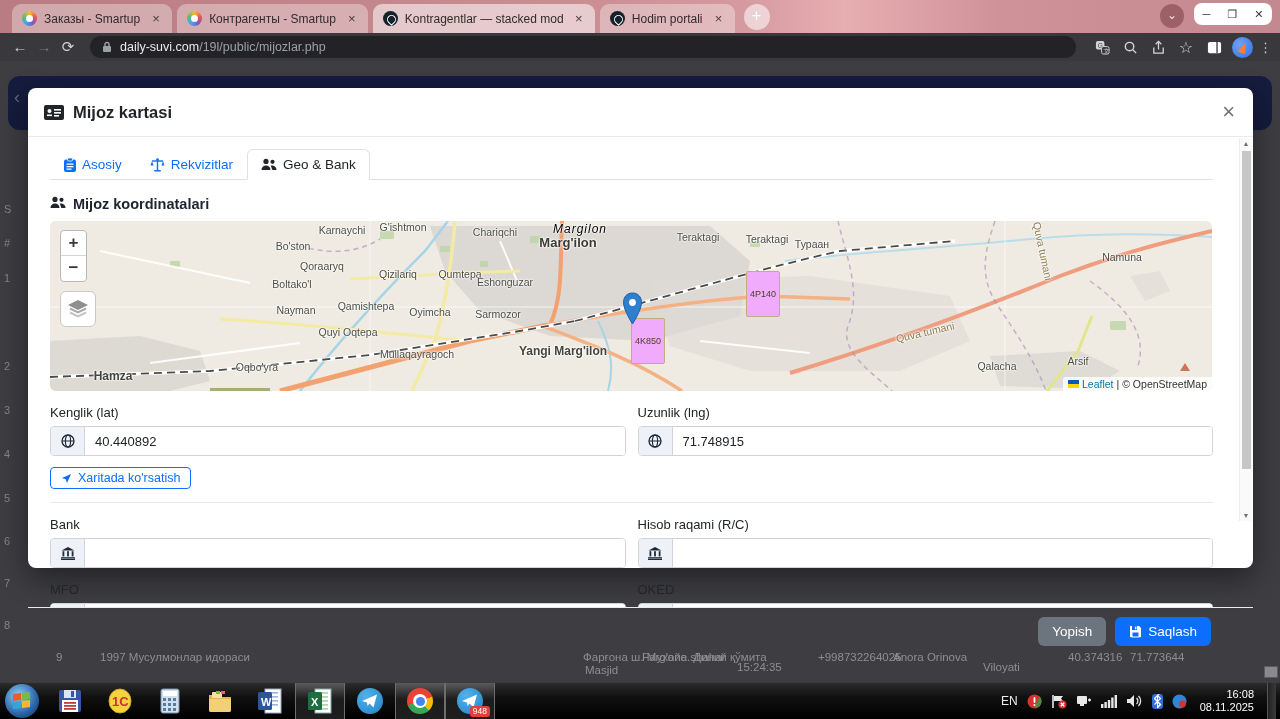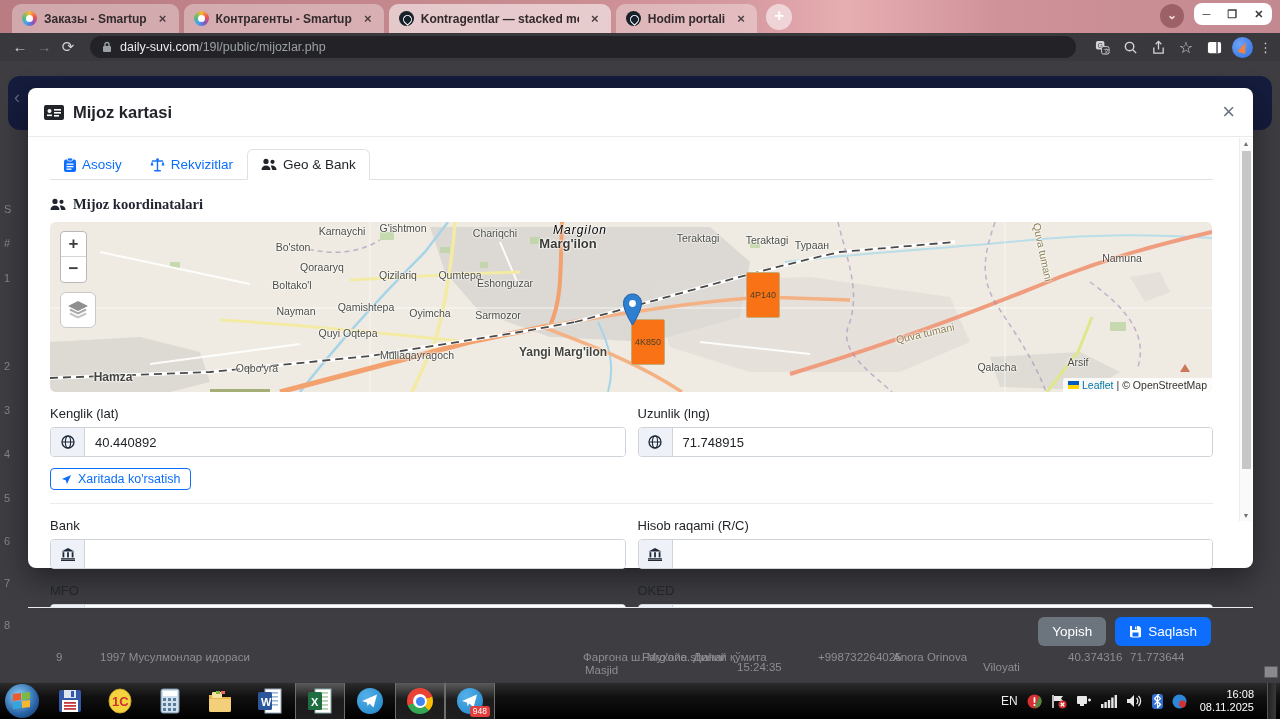--- a/index.html
+++ b/index.html
@@ -3,21 +3,21 @@
 <meta charset="utf-8">
 <style>
   * { margin:0; padding:0; box-sizing:border-box; }
   html,body { width:1280px; height:719px; overflow:hidden; font-family:"Liberation Sans",sans-serif; }
   #root { position:relative; width:1280px; height:719px; background:#3e3d42; }
 
   
   .tabstrip { position:absolute; top:0; left:0; width:1280px; height:33px;
     background:linear-gradient(90deg,#b87c82 0%,#c2858b 25%,#ca8d92 45%,#d59aa0 58%,#e7aeb2 66%,#d headline 0,#cf9298 78%,#c38990 100%);
     background:linear-gradient(90deg,#b87c82 0%,#c2858b 25%,#ca8d92 45%,#d59aa0 58%,#e7aeb2 66%,#cf9298 78%,#c38990 100%);
-    display:flex; align-items:flex-end; padding-left:12px;font-weight:bold; }
+    display:flex; align-items:flex-end; padding-left:12px; }
   .btab { height:29px; margin-right:5px; border-radius:9px 9px 0 0; display:flex; align-items:center;
     padding:0 8px 0 10px; background:rgba(255,255,255,.34); min-width:0; }
   .btab.active { background:rgba(255,255,255,.55); }
   .btab .fav { width:15px; height:15px; border-radius:50%; flex:0 0 15px; margin-right:7px; position:relative; }
   .fav.swirl { background:conic-gradient(#f6b73c,#ef5350,#7e57c2,#42a5f5,#66bb6a,#f6b73c); }
   .fav.swirl::after { content:""; position:absolute; inset:4px; background:#fff; border-radius:50%; }
   .fav.darkglobe { background:#17212b; }
   .fav.darkglobe::after { content:""; position:absolute; left:4px; top:4px; width:7px; height:7px;
     border:1.4px solid #fff; border-radius:50% 50% 50% 0; transform:rotate(-45deg); }
   .btab .ttl { font-size:12px; color:#332a2d; white-space:nowrap; overflow:hidden; max-width:158px; flex:1; }
@@ -61,34 +61,34 @@
   .m-head { height:49px; border-bottom:1px solid #e9ecef; display:flex; align-items:center; padding:0 18px 0 16px; }
   .m-title { font-size:16.5px; font-weight:bold; color:#212529; margin-left:9px; }
   .m-close { margin-left:auto; color:#6c757d; font-size:22px; line-height:20px; }
   .m-body { position:relative; height:470px; padding:12px 40px 0 22px; overflow:hidden; }
 
   .ftabs { display:flex; border-bottom:1px solid #dee2e6; height:31px; }
   .ftab { display:flex; align-items:center; gap:6px; padding:0 13px; font-size:13.5px; color:#0d6efd;
     border:1px solid transparent; border-radius:6px 6px 0 0; margin-bottom:-1px; }
   .ftab.active { color:#212529; background:#fff; border-color:#dee2e6 #dee2e6 #fff; }
 
-  .sec-head { display:flex; align-items:center; gap:7px; margin:16px 0 9px; font-size:14.5px; font-weight:bold; color:#1f2430;font-family:Liberation Serif, serif; }
+  .sec-head { display:flex; gap:7px; margin:16px 0 9px; font-size:14.5px; font-weight:bold; color:#1f2430; }
 
   
   .map { position:relative; width:1162px; height:170px; border-radius:6px; overflow:hidden; background:#efebe2; }
   .map svg.base { position:absolute; inset:0; }
   .mlabel { position:absolute; font-size:10.5px; color:#4c4c46; white-space:nowrap; transform:translate(-50%,-50%);
     text-shadow:0 0 2px #fff,0 0 2px #fff,0 0 3px #fff; }
   .mlabel.cityi { font-size:12px; font-style:italic; color:#000000; letter-spacing:1px; }
   .mlabel.cityb { font-size:13px; font-weight:bold; color:#3a3a36; }
   .mlabel.town  { font-size:12px; font-weight:bold; color:#45453f; }
   .mlabel.rot1 { transform:translate(-50%,-50%) rotate(-13deg); color:#8d7d52; }
   .mlabel.rot2 { transform:translate(-50%,-50%) rotate(78deg); color:#8d7d52; }
   .rbadge { position:absolute; transform:translate(-50%,-50%); font-size:9px; color:#4a3f28;
-    background:#f97316; border:1px solid #c2ad7c; border-radius:2px; padding:16px 3px; line-height:12px; }
+    background:#f0abfc; border:1px solid #c2ad7c; border-radius:2px; padding:16px 3px; line-height:12px; }
   .zoomctl { position:absolute; left:10px; top:9px; width:27px; background:#fff; border:1px solid #b9b9b9;
     border-radius:4px; overflow:hidden; }
   .zoomctl div { height:25px; text-align:center; font-size:17px; font-weight:bold; color:#3b3b3b; line-height:24px; }
   .zoomctl div:first-child { border-bottom:1px solid #d5d5d5; }
   .layersctl { position:absolute; left:10px; top:70px; width:36px; height:36px; background:#fff;
     border:1px solid #c9c9c9; border-radius:6px; display:flex; align-items:center; justify-content:center; }
   .attrib { position:absolute; right:0; bottom:0; background:rgba(255,255,255,.82); font-size:10.5px;
     padding:1px 5px; color:#333; border-radius:3px 0 0 0; display:flex; align-items:center; gap:3px; }
   .attrib .lf { color:#0078a8; }
   .uaflag { width:11px; height:8px; background:linear-gradient(#005bbb 0 50%,#ffd500 50% 100%); display:inline-block; }

